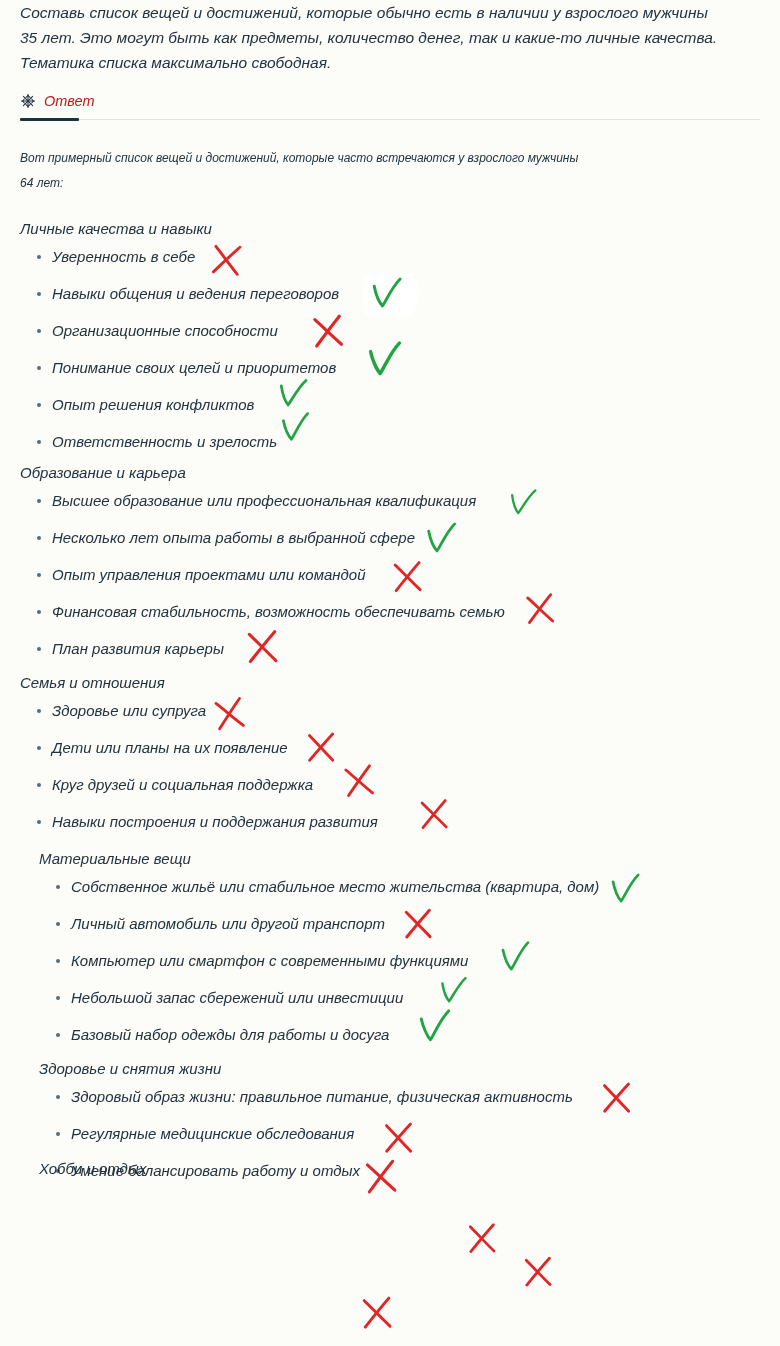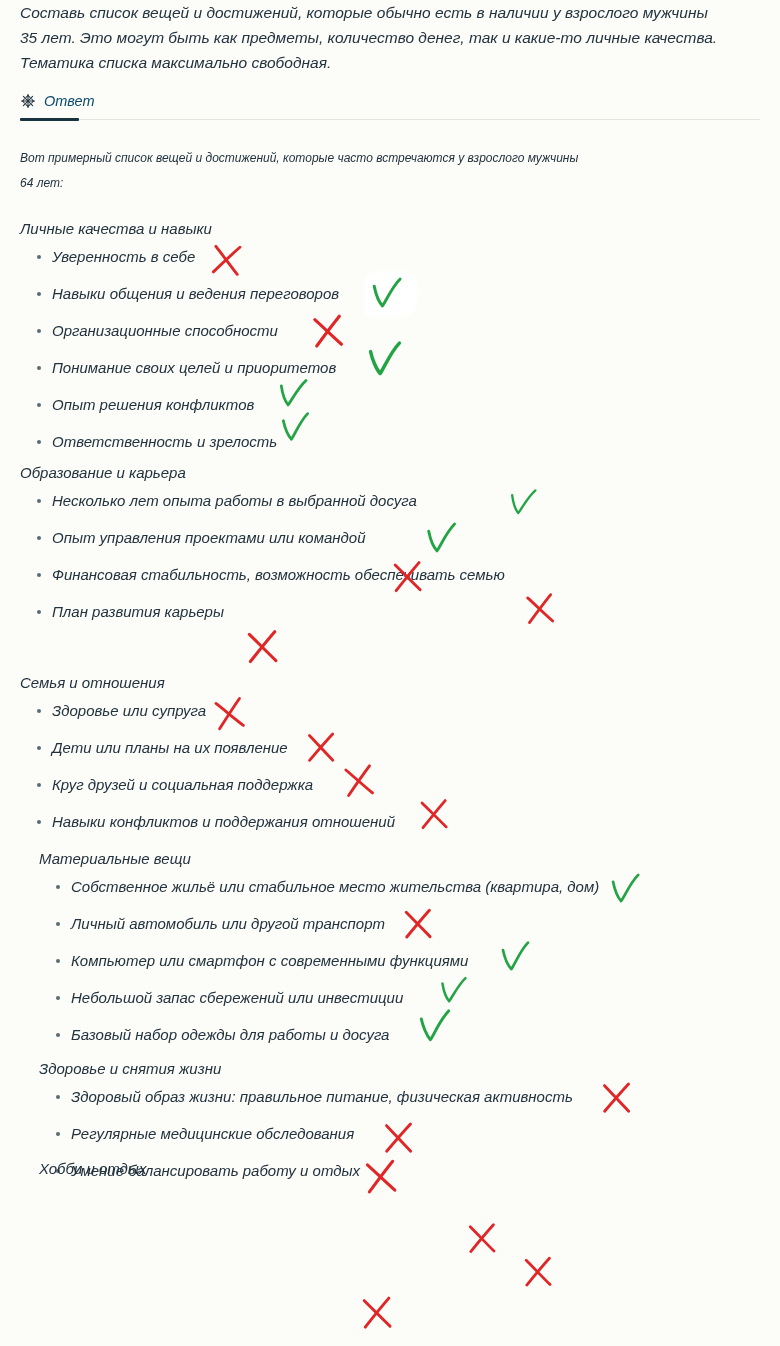--- a/index.html
+++ b/index.html
@@ -20,21 +20,21 @@
     font-size:15.5px; line-height:25px; color:#22333f;
   }
   .prompt p{margin:0;}
 
   
   .tabbar{
     position:absolute; left:20px; top:88px; width:740px; height:36px;
   }
   .tab{
     display:inline-flex; align-items:center; gap:8px;
-    height:26px; font-size:14.5px; color:#0c4a6e;
+    height:26px; font-size:14.5px; color:#b91c1c;
   }
   .tab-icon{
     width:16px; height:16px; display:inline-block; position:relative;
     color:#22333f; font-size:16px; line-height:16px; text-align:center;
   }
   .tab-underline{
     position:absolute; left:0px; top:30px; width:59px; height:3px;
     background:#17333f; border-radius:1px;
   }
   .tab-rule{
@@ -133,33 +133,34 @@
           <li><span class="bullet"></span><span class="itext">Навыки общения и ведения переговоров</span></li>
           <li><span class="bullet"></span><span class="itext">Организационные способности</span></li>
           <li><span class="bullet"></span><span class="itext">Понимание своих целей и приоритетов</span></li>
           <li><span class="bullet"></span><span class="itext">Опыт решения конфликтов</span></li>
           <li><span class="bullet"></span><span class="itext">Ответственность и зрелость</span></li>
         </ul>
       </div>
       <div class="section" style="top: 462px;">
         <div class="sec-head">Образование и карьера</div>
         <ul class="items">
-          <li><span class="bullet"></span><span class="itext">Несколько лет опыта работы в выбранной досуга</span></li>
+          <li><span class="bullet"></span><span class="itext">Высшее образование или профессиональная квалификация</span></li>
+          <li><span class="bullet"></span><span class="itext">Несколько лет опыта работы в выбранной сфере</span></li>
           <li><span class="bullet"></span><span class="itext">Опыт управления проектами или командой</span></li>
           <li><span class="bullet"></span><span class="itext">Финансовая стабильность, возможность обеспечивать семью</span></li>
           <li><span class="bullet"></span><span class="itext">План развития карьеры</span></li>
         </ul>
       </div>
       <div class="section" style="top: 672px;">
         <div class="sec-head">Семья и отношения</div>
         <ul class="items">
           <li><span class="bullet"></span><span class="itext">Здоровье или супруга</span></li>
           <li><span class="bullet"></span><span class="itext">Дети или планы на их появление</span></li>
           <li><span class="bullet"></span><span class="itext">Круг друзей и социальная поддержка</span></li>
-          <li><span class="bullet"></span><span class="itext">Навыки конфликтов и поддержания отношений</span></li>
+          <li><span class="bullet"></span><span class="itext">Навыки построения и поддержания развития</span></li>
         </ul>
       </div>
       <div class="section indent" style="top: 848px;">
         <div class="sec-head">Материальные вещи</div>
         <ul class="items">
           <li><span class="bullet"></span><span class="itext">Собственное жильё или стабильное место жительства (квартира, дом)</span></li>
           <li><span class="bullet"></span><span class="itext">Личный автомобиль или другой транспорт</span></li>
           <li><span class="bullet"></span><span class="itext">Компьютер или смартфон с современными функциями</span></li>
           <li><span class="bullet"></span><span class="itext">Небольшой запас сбережений или инвестиции</span></li>
           <li><span class="bullet"></span><span class="itext">Базовый набор одежды для работы и досуга</span></li>

